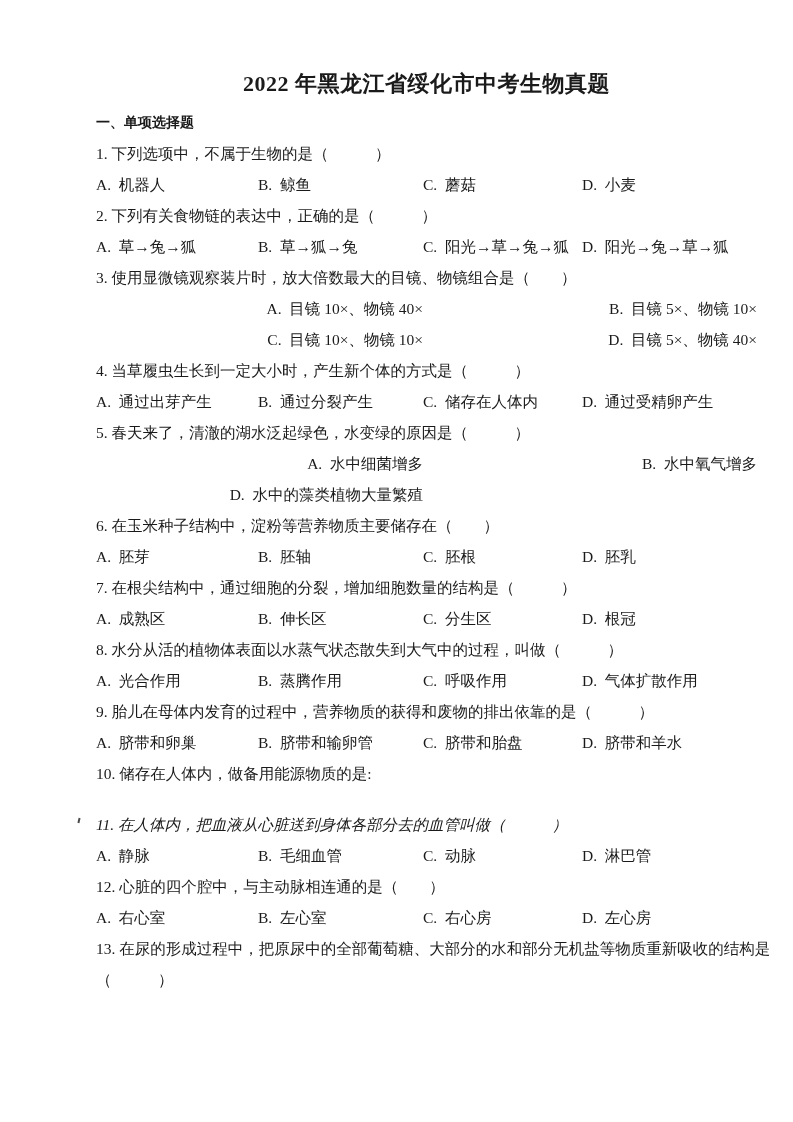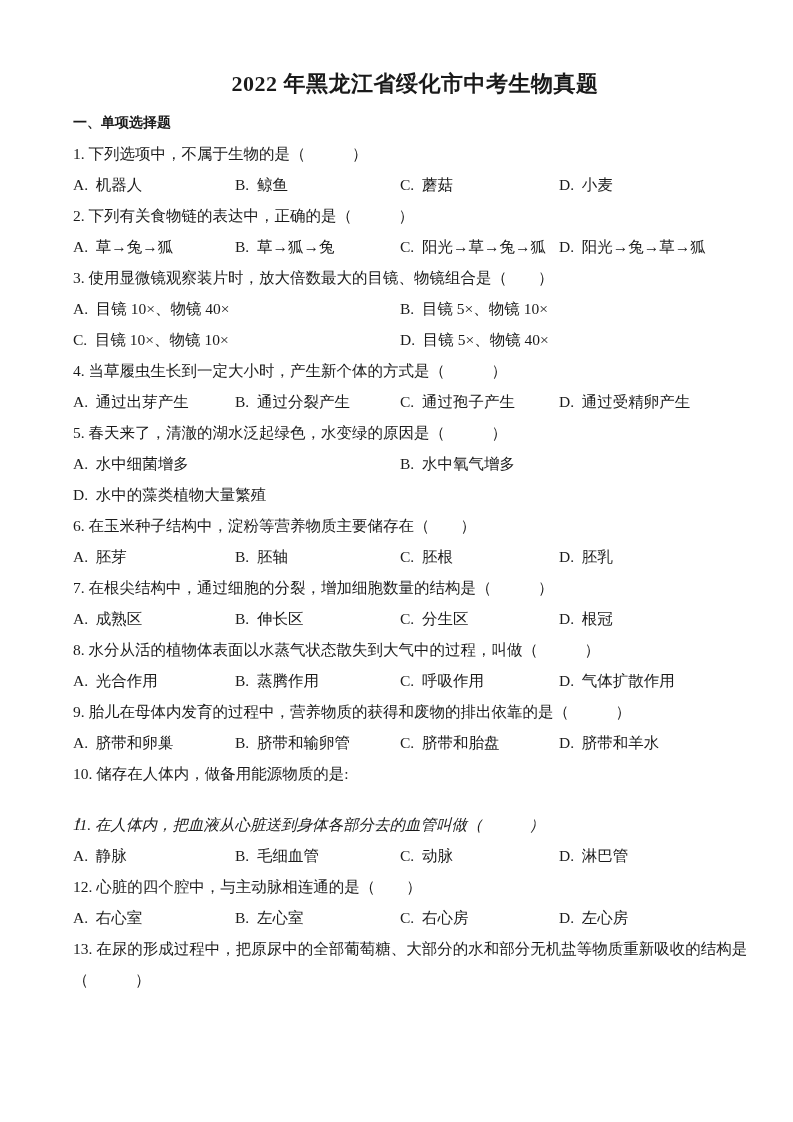--- a/index.html
+++ b/index.html
@@ -7,20 +7,21 @@
     position:relative;
     width:793px;
     height:1122px;
     background:#ffffff;
     overflow:hidden;
     font-family:"Liberation Serif","DejaVu Serif",serif;
     color:#1a1a1a;
   }
   .content{
     padding:0 36px 0 73px;
+    margin-left:23px;
   }
   .title{
     margin:0;
     padding-top:71px;
     text-align:center;
     font-size:22px;
     line-height:25px;
     font-weight:700;
     letter-spacing:0.5px;
     white-space:pre;
@@ -34,21 +35,21 @@
   }
   .row{
     font-size:15.5px;
     line-height:20px;
     height:20px;
     margin-top:11px;
     white-space:pre;
   }
   .opts{display:grid;}
   .cols4{grid-template-columns:162px 165px 159px auto;}
-  .cols2{grid-template-columns:327px auto;}
+  .cols2{grid-template-columns:327px auto;text-align:right;}
   .extra-gap{margin-top:31px;font-style:italic;}
   .opt{display:block;white-space:pre;}
   .stray-mark{
     position:absolute;
     left:78px;
     top:818px;
     width:2px;
     height:5px;
     background:#4a4a4a;
     transform:rotate(14deg);
@@ -93,21 +94,21 @@
         <span class="opt">C.  目镜 10×、物镜 10×</span>
         <span class="opt">D.  目镜 5×、物镜 40×</span>
       </div>
     </div>
 
     <div>
       <div class="row">4. 当草履虫生长到一定大小时，产生新个体的方式是（　　　）</div>
       <div class="row opts cols4">
         <span class="opt">A.  通过出芽产生</span>
         <span class="opt">B.  通过分裂产生</span>
-        <span class="opt">C.  通过孢子产生</span>
+        <span class="opt">C.  储存在人体内</span>
         <span class="opt">D.  通过受精卵产生</span>
       </div>
     </div>
 
     <div>
       <div class="row">5. 春天来了，清澈的湖水泛起绿色，水变绿的原因是（　　　）</div>
       <div class="row opts cols2">
         <span class="opt">A.  水中细菌增多</span>
         <span class="opt">B.  水中氧气增多</span>
       </div>

